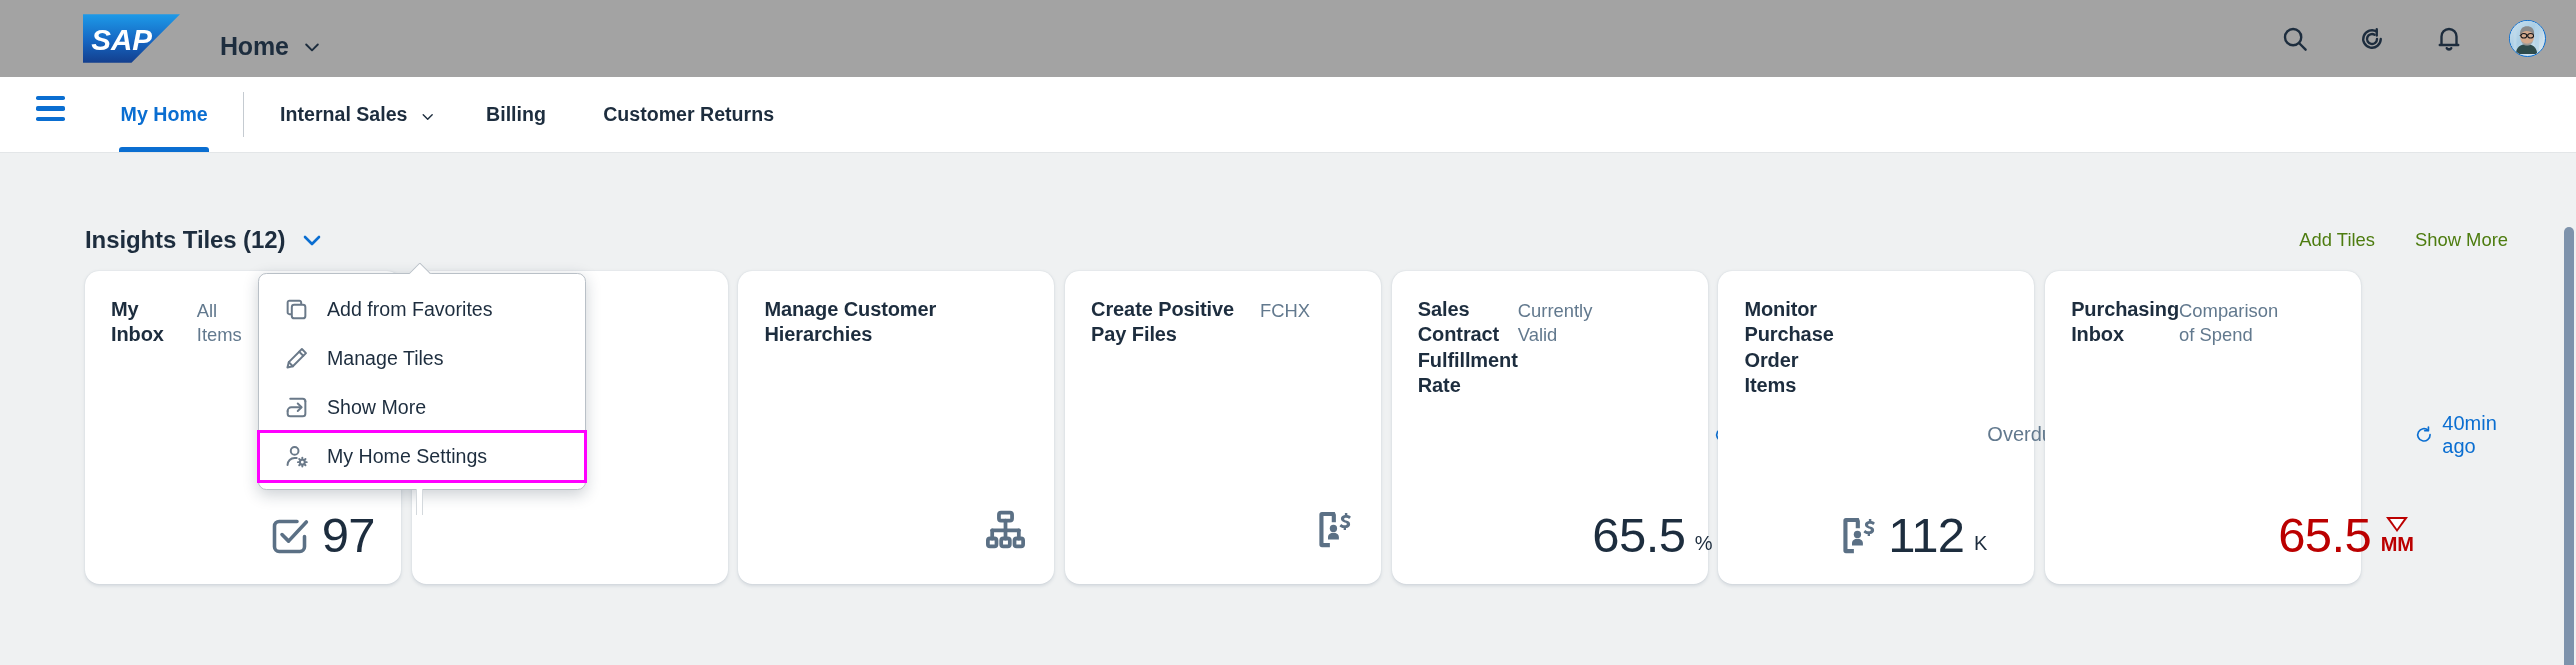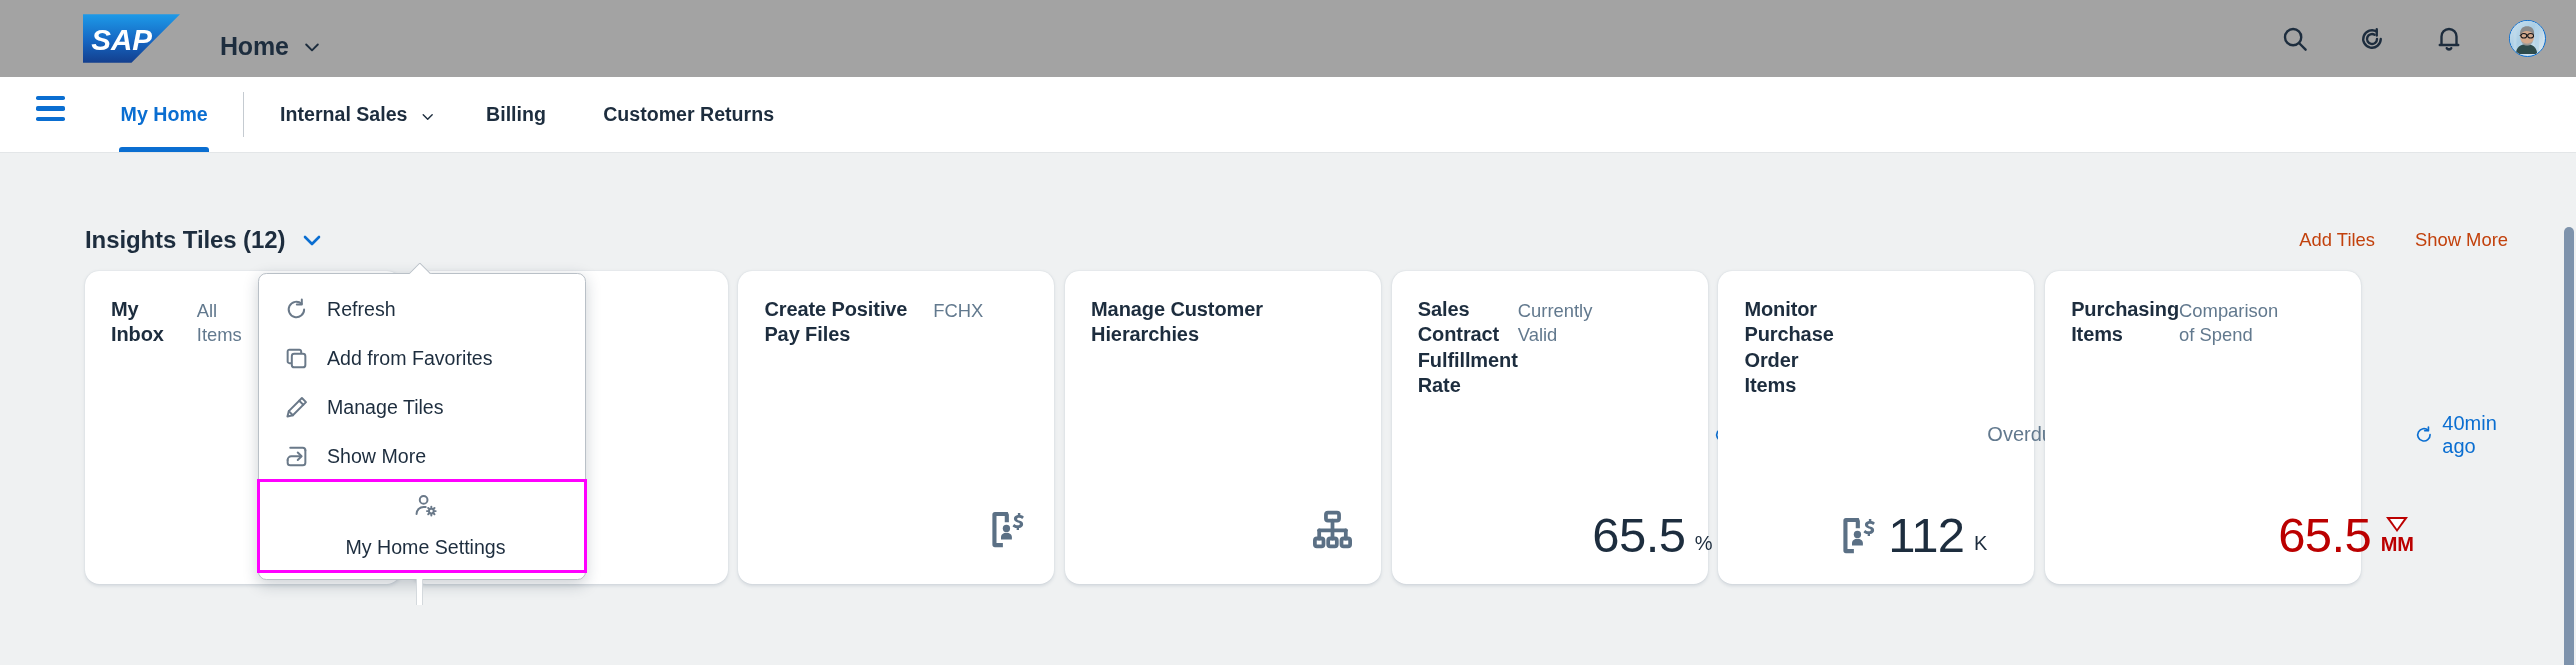--- a/index.html
+++ b/index.html
@@ -184,21 +184,21 @@
   .section-chevron {
     margin-left: 14.2px;
     width: 24px; height: 24px;
     cursor: pointer;
     display: flex; align-items: center; justify-content: center;
   }
   .head-spacer { flex: 1 1 auto; }
   .head-link {
     font-size: 18.4px;
     font-weight: 400;
-    color: #c2410c;
+    color: #4d7c0f;
     cursor: pointer;
     white-space: nowrap;
     text-align: center;
   }
   .head-link + .head-link { margin-left: 40px; }
 
   
   .tile-row {
     display: flex;
     gap: 10.7px;
@@ -352,21 +352,20 @@
     font-weight: 400;
     color: #1d2d3e;
     white-space: nowrap;
   }
   .menu-icon { width: 25px; height: 25px; flex: 0 0 auto; }
 
   .menu-item.highlighted {
     outline: 3.6px solid #ff00ff;
     outline-offset: -1.8px;
     z-index: 2;
-    flex-direction: column;
   }
 
   
   .scrollbar-track {
     position: absolute;
     right: 0;
     top: 0;
     width: 13px;
     height: 100%;
     background: #eff1f2;
@@ -530,37 +529,20 @@
       </div>
     </div>
 
     <div class="tile">
       <div class="tile-title">s for</div>
       <div class="tile-sub">xcel</div>
       <div class="tile-body"></div>
     </div>
 
     <div class="tile">
-      <div class="tile-title">Create Positive Pay Files</div>
-      <div class="tile-sub">FCHX</div>
-      <div class="tile-body">
-        <div class="tile-icon-only">
-          <span class="tile-icon-lg">
-            <svg width="45" height="45" viewBox="0 0 24 24" fill="#5b7085">
-              <path d="M13.2 2.6H6.4A1.4 1.4 0 0 0 5 4v16a1.4 1.4 0 0 0 1.4 1.4h4.2v-2.2H7.2V4.8h4.4v3.3h2.2V4.2z"></path>
-              <path d="M9.6 16.1c0-1.5 1.3-2.4 2.9-2.4s2.9 0.9 2.9 2.4v1.2H9.6z"></path>
-              <circle cx="12.5" cy="11.4" r="1.95"></circle>
-              <path d="M18.6 3.2v1.1c-1.3 0.15-2.1 0.9-2.1 1.95 0 1.1 0.8 1.6 2 1.95 0.9 0.25 1.15 0.45 1.15 0.85 0 0.45-0.45 0.7-1.15 0.7-0.75 0-1.4-0.3-1.85-0.75l-0.95 1.2c0.6 0.55 1.4 0.9 2.25 1v1.1h1.25v-1.1c1.35-0.15 2.2-0.95 2.2-2.05 0-1.15-0.85-1.65-2.15-2-0.85-0.25-1.05-0.45-1.05-0.8 0-0.4 0.4-0.65 1.05-0.65 0.65 0 1.2 0.25 1.65 0.65l0.95-1.2c-0.55-0.5-1.2-0.8-1.95-0.9V3.2z"></path>
-            </svg>
-          </span>
-        </div>
-      </div>
-    </div>
-
-    <div class="tile">
       <div class="tile-title">Manage Customer Hierarchies</div>
       <div class="tile-sub"></div>
       <div class="tile-body">
         <div class="tile-icon-only">
           <span class="tile-icon-lg">
             <svg width="45" height="45" viewBox="0 0 24 24" fill="none" stroke="#5b7085" stroke-width="2" stroke-linejoin="round">
               <rect x="8.5" y="3" width="7" height="4.2" rx="1.1"></rect>
               <rect x="2.6" y="16.8" width="4.6" height="4.2" rx="1.1"></rect>
               <rect x="9.7" y="16.8" width="4.6" height="4.2" rx="1.1"></rect>
               <rect x="16.8" y="16.8" width="4.6" height="4.2" rx="1.1"></rect>
@@ -569,20 +551,37 @@
               <line x1="4.9" y1="12.4" x2="4.9" y2="16.8" stroke-linecap="round"></line>
               <line x1="12" y1="12.4" x2="12" y2="16.8" stroke-linecap="round"></line>
               <line x1="19.1" y1="12.4" x2="19.1" y2="16.8" stroke-linecap="round"></line>
             </svg>
           </span>
         </div>
       </div>
     </div>
 
     <div class="tile">
+      <div class="tile-title">Create Positive Pay Files</div>
+      <div class="tile-sub">FCHX</div>
+      <div class="tile-body">
+        <div class="tile-icon-only">
+          <span class="tile-icon-lg">
+            <svg width="45" height="45" viewBox="0 0 24 24" fill="#5b7085">
+              <path d="M13.2 2.6H6.4A1.4 1.4 0 0 0 5 4v16a1.4 1.4 0 0 0 1.4 1.4h4.2v-2.2H7.2V4.8h4.4v3.3h2.2V4.2z"></path>
+              <path d="M9.6 16.1c0-1.5 1.3-2.4 2.9-2.4s2.9 0.9 2.9 2.4v1.2H9.6z"></path>
+              <circle cx="12.5" cy="11.4" r="1.95"></circle>
+              <path d="M18.6 3.2v1.1c-1.3 0.15-2.1 0.9-2.1 1.95 0 1.1 0.8 1.6 2 1.95 0.9 0.25 1.15 0.45 1.15 0.85 0 0.45-0.45 0.7-1.15 0.7-0.75 0-1.4-0.3-1.85-0.75l-0.95 1.2c0.6 0.55 1.4 0.9 2.25 1v1.1h1.25v-1.1c1.35-0.15 2.2-0.95 2.2-2.05 0-1.15-0.85-1.65-2.15-2-0.85-0.25-1.05-0.45-1.05-0.8 0-0.4 0.4-0.65 1.05-0.65 0.65 0 1.2 0.25 1.65 0.65l0.95-1.2c-0.55-0.5-1.2-0.8-1.95-0.9V3.2z"></path>
+            </svg>
+          </span>
+        </div>
+      </div>
+    </div>
+
+    <div class="tile">
       <div class="tile-title">Sales Contract Fulfillment Rate</div>
       <div class="tile-sub">Currently Valid</div>
       <div class="tile-body">
         <div class="tile-kpi-row">
           <span class="kpi-number">65.5</span>
           <span class="kpi-unit">%</span>
         </div>
       </div>
       <div class="tile-foot link">
         <span class="refresh-mini">
@@ -611,21 +610,21 @@
           <span class="kpi-number">112</span>
           <span class="kpi-unit">K</span>
         </div>
       </div>
       <div class="tile-foot muted">
         <span>Overdue</span>
       </div>
     </div>
 
     <div class="tile">
-      <div class="tile-title">Purchasing Items</div>
+      <div class="tile-title">Purchasing Inbox</div>
       <div class="tile-sub">Comparison of Spend</div>
       <div class="tile-body">
         <div class="tile-kpi-row">
           <span class="kpi-number neg">65.5</span>
           <span class="kpi-unit-stack">
             <span class="tri-down"></span>
             <span class="kpi-unit neg" style="padding-bottom:0">MM</span>
           </span>
         </div>
       </div>
@@ -639,29 +638,20 @@
         <span>40min ago</span>
       </div>
     </div>
 
   </div>
 
   <div class="popover">
     <div class="popover-arrow"></div>
     <div class="popover-tail"></div>
 
-    <div class="menu-item">
-      <span class="menu-icon">
-        <svg width="25" height="25" viewBox="0 0 24 24" fill="none" stroke="#6a7989" stroke-width="1.9" stroke-linecap="round" stroke-linejoin="round">
-          <path d="M19.3 11.9a7.4 7.4 0 1 1-2.4-5.4"></path>
-          <polyline points="17.1,2.3 17.1,7.1 12.3,7.1"></polyline>
-        </svg>
-      </span>
-      <span class="menu-item-label">Refresh</span>
-    </div>
 
     <div class="menu-item">
       <span class="menu-icon">
         <svg width="25" height="25" viewBox="0 0 24 24" fill="none" stroke="#6a7989" stroke-width="1.9" stroke-linecap="round" stroke-linejoin="round">
           <path d="M6.5 16.5H5.2A1.7 1.7 0 0 1 3.5 14.8V5.2A1.7 1.7 0 0 1 5.2 3.5h9.6A1.7 1.7 0 0 1 16.5 5.2v1.3"></path>
           <rect x="7.5" y="7.5" width="13" height="13" rx="2.3"></rect>
         </svg>
       </span>
       <span class="menu-item-label">Add from Favorites</span>
     </div>

